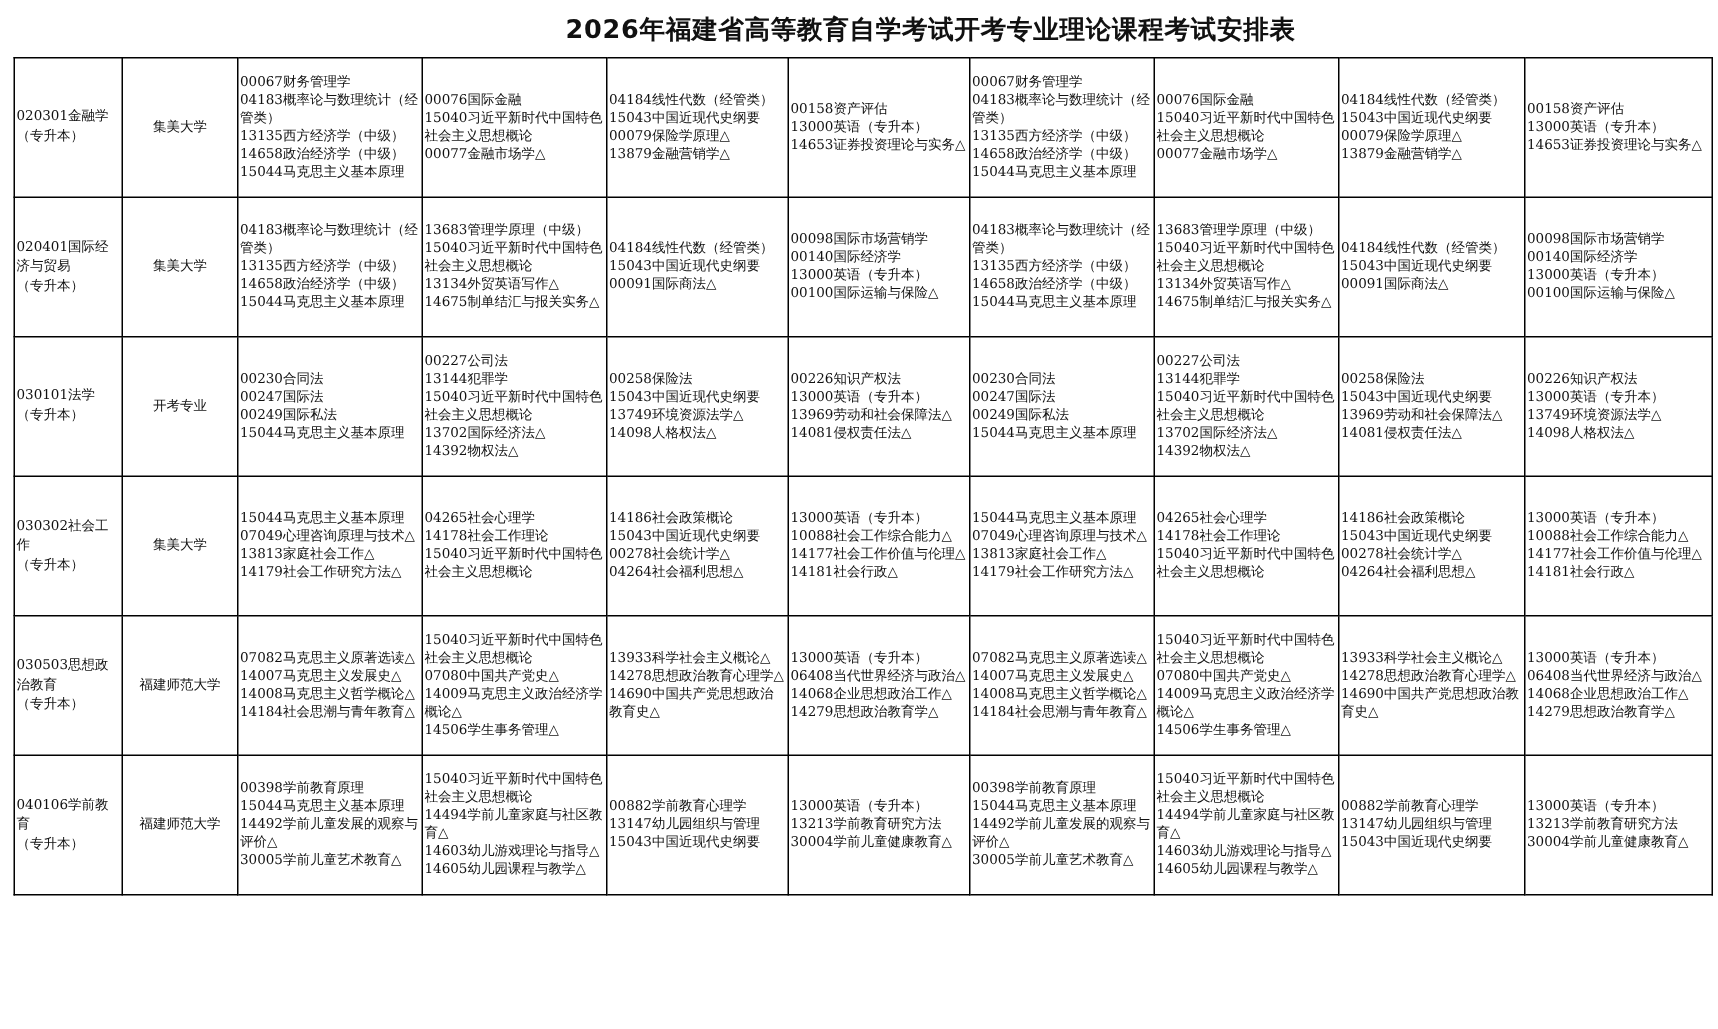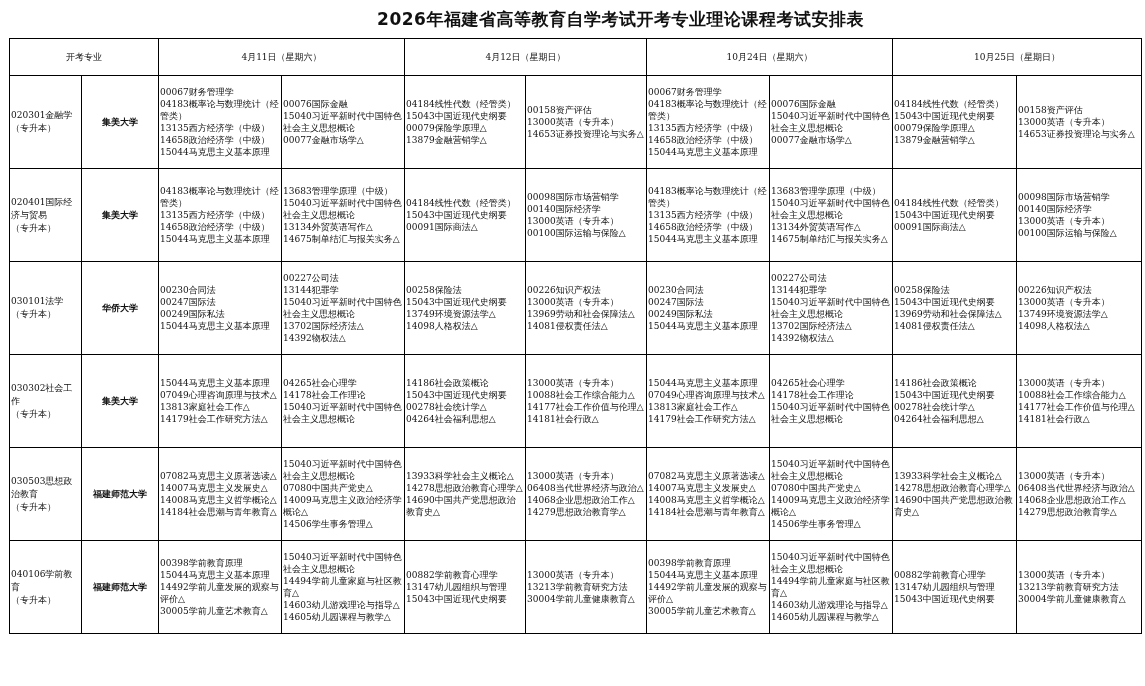--- a/index.html
+++ b/index.html
@@ -6,21 +6,21 @@
   body { width: 1145px; height: 686px; overflow: hidden; font-family: "DejaVu Serif", "Liberation Serif", serif; color: #111; }
   .title { position: absolute; left: 0; top: 8px; width: 1145px; text-align: center; font-family: "DejaVu Sans", "Liberation Sans", sans-serif; font-size: 17px; font-weight: bold; letter-spacing: 0.5px; margin-left: 48px; }
   table { position: absolute; left: 9px; top: 38px; border-collapse: collapse; table-layout: fixed; width: 1132px; }
   td, th { border: 1px solid #000; padding: 0 1px; font-weight: normal; vertical-align: middle; }
   th { font-size: 9px; text-align: center; }
   .h1 th { height: 36px; }
   .h2 th { height: 36px; }
   .h2 th.school { line-height: 13px; }
   td { font-size: 9px; line-height: 12px; border-radius: 17px; }
   td.major { text-align: left; line-height: 13px; }
-  td.school { text-align: center; font-weight: bold; }
+  td.school { text-align: center; }
   td.courses { text-align: left; }
   .row td { height: 92px; }
   .course { display: block; white-space: normal; word-break: break-all; }
 </style>
 </head>
 <body>
 
 <div class="title">2026年福建省高等教育自学考试开考专业理论课程考试安排表</div>
 
 <table>
@@ -30,27 +30,20 @@
     <col style="width:123px">
       <col style="width:123px">
     <col style="width:121px">
       <col style="width:121px">
     <col style="width:123px">
       <col style="width:123px">
     <col style="width:124px">
       <col style="width:125px">
   </colgroup>
   <thead>
-    <tr class="h1">
-      <th colspan="2">开考专业</th>
-      <th colspan="2">4月11日（星期六）</th>
-      <th colspan="2">4月12日（星期日）</th>
-      <th colspan="2">10月24日（星期六）</th>
-      <th colspan="2">10月25日（星期日）</th>
-    </tr>
   </thead>
   <tbody id="tbody">
       <tr class="row">
     <td class="major">
       <span class="course">020301金融学</span>
       <span class="course">（专升本）</span>
     </td>
     <td class="school">集美大学</td>
   <td class="courses">
           <span class="course">00067财务管理学</span>
@@ -150,21 +143,21 @@
           <span class="course">00140国际经济学</span>
           <span class="course">13000英语（专升本）</span>
           <span class="course">00100国际运输与保险△</span>
         </td>
       </tr>
       <tr class="row">
     <td class="major">
       <span class="course">030101法学</span>
       <span class="course">（专升本）</span>
     </td>
-    <td class="school">华侨大学</td>
+    <td class="school">开考专业</td>
   <td class="courses">
           <span class="course">00230合同法</span>
           <span class="course">00247国际法</span>
           <span class="course">00249国际私法</span>
           <span class="course">15044马克思主义基本原理</span>
         </td>
         <td class="courses">
           <span class="course">00227公司法</span>
           <span class="course">13144犯罪学</span>
           <span class="course">15040习近平新时代中国特色社会主义思想概论</span>

